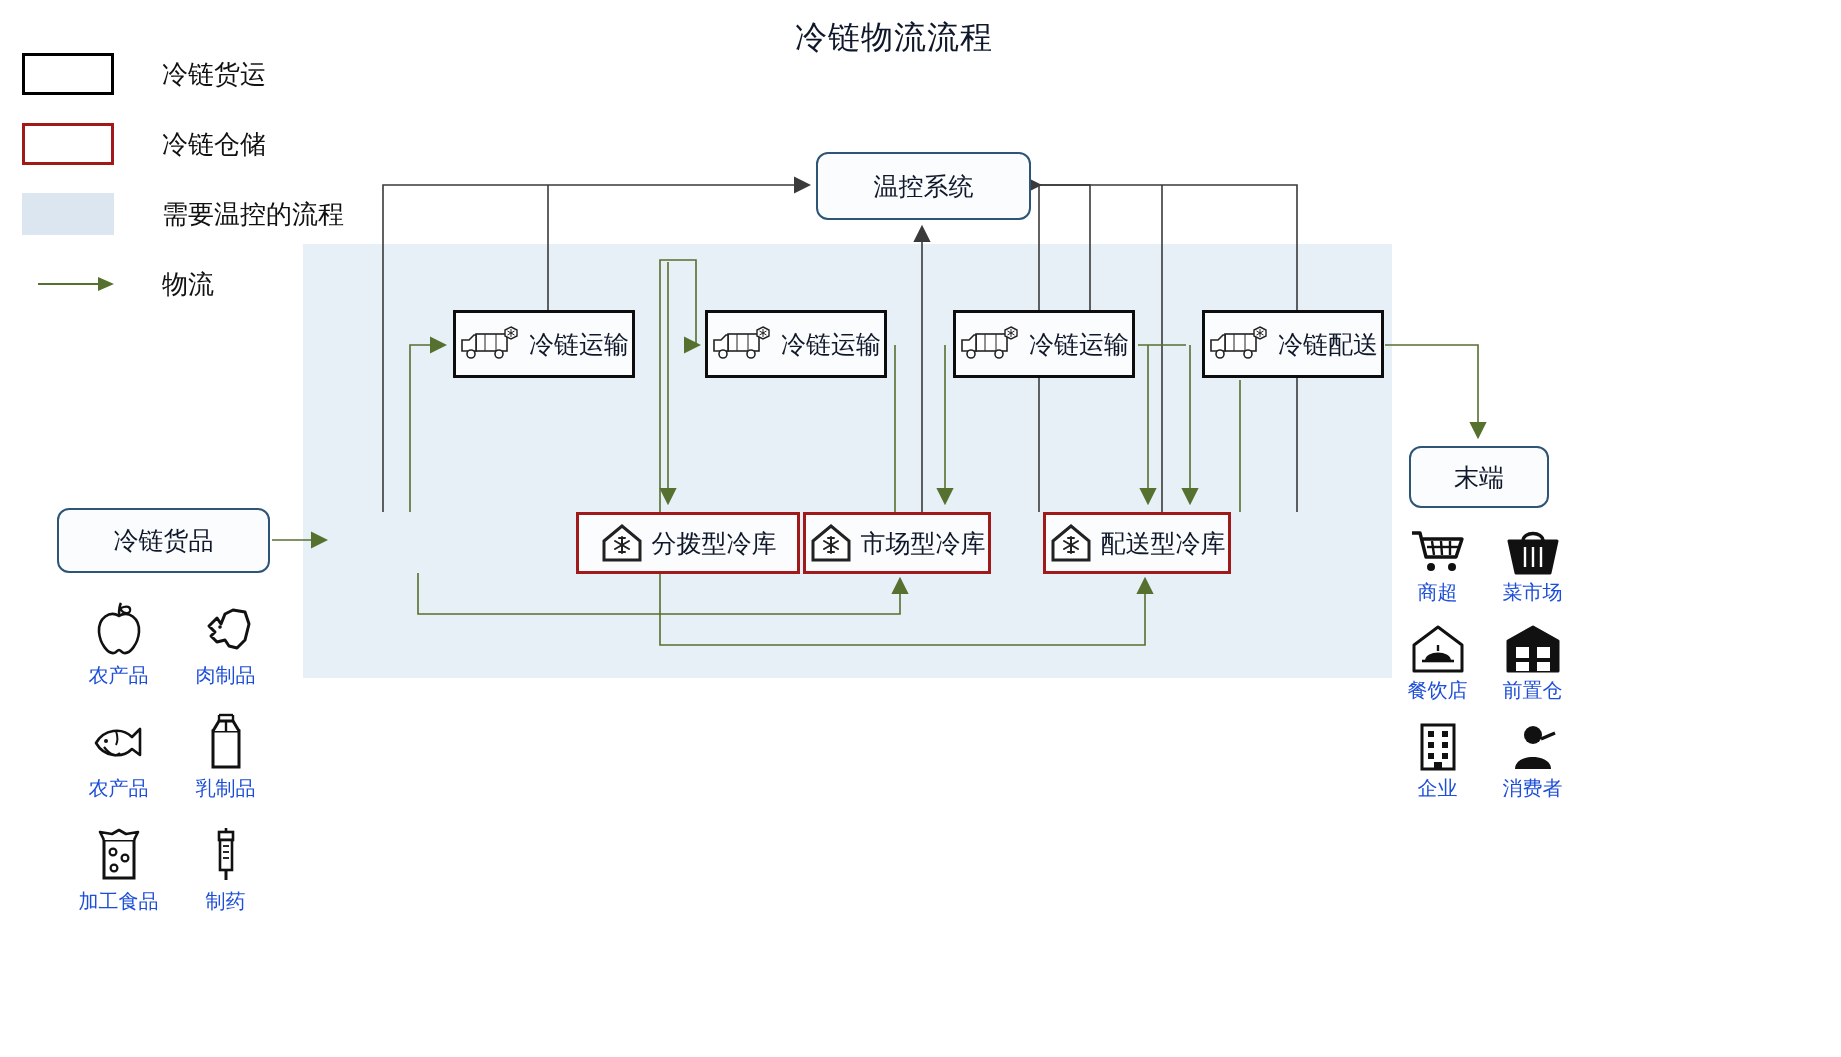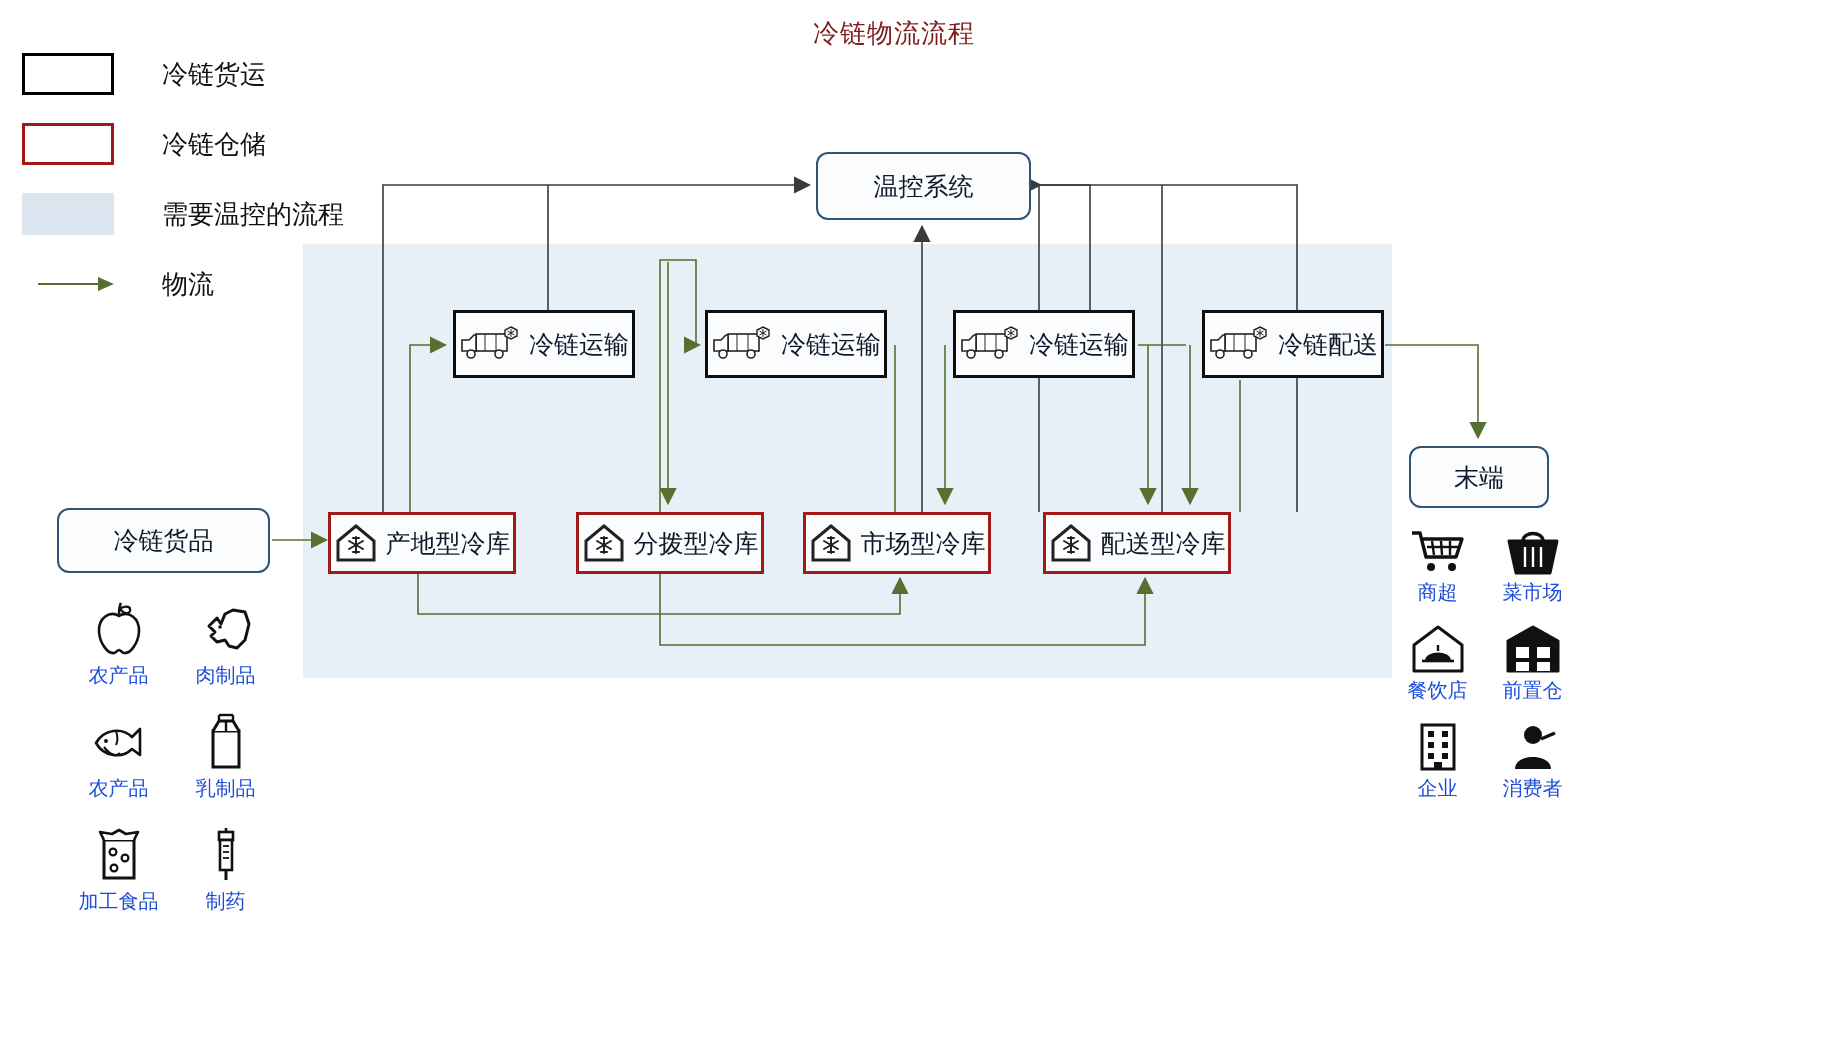--- a/index.html
+++ b/index.html
@@ -12,21 +12,21 @@
     overflow:hidden;
   }
   .stage { position:absolute; left:0; top:0; width:1841px; height:1057px; }
   svg.wires { position:absolute; left:0; top:0; width:1841px; height:1057px; pointer-events:none; }
 
   
   #title {
     position:absolute; left:0; top:16px; width:1788px;
     text-align:center;
     font-family:"Liberation Serif","DejaVu Serif",serif;
-    font-size:26px; color:#7f1d1d; letter-spacing:1px;
+    font-size:32px; color:#0f172a; letter-spacing:1px;
   }
 
   
   #legend { position:absolute; left:22px; top:48px; width:420px; }
   .lg-row { display:flex; align-items:center; height:52px; margin-bottom:18px; }
   .lg-swatch { width:92px; height:42px; flex:0 0 92px; }
   .sw-freight { border:3px solid #000; background:#fff; }
   .sw-storage { border:3px solid #a01a1a; background:#fff; }
   .sw-zone    { background:#dbe6f1; border:none; }
   .sw-arrow   { position:relative; height:42px; }
@@ -249,35 +249,22 @@
       <polygon points="52,1 58,4 58,10 52,13 46,10 46,4" fill="#fff" stroke="#222" stroke-width="1.4"></polygon>
       <g stroke="#222" stroke-width="1">
         <line x1="52" y1="3" x2="52" y2="11"></line>
         <line x1="48.5" y1="5" x2="55.5" y2="9"></line>
         <line x1="48.5" y1="9" x2="55.5" y2="5"></line>
       </g>
     </svg>
     <span class="node-label">冷链配送</span>
   </div>
 
-  <div class="node box-storage warehouse" style="left:328px; width:188px;">
-    <svg class="house" viewBox="0 0 44 44">
-      <path d="M4 20 L22 5 L40 20 L40 39 L4 39 Z" fill="#fff" stroke="#222" stroke-width="3"></path>
-      <g stroke="#222" stroke-width="2" stroke-linecap="round">
-        <line x1="22" y1="16" x2="22" y2="32"></line>
-        <line x1="15" y1="20" x2="29" y2="28"></line>
-        <line x1="15" y1="28" x2="29" y2="20"></line>
-        <line x1="19" y1="17" x2="25" y2="17"></line>
-        <line x1="19" y1="31" x2="25" y2="31"></line>
-      </g>
-    </svg>
-    <span class="node-label">产地型冷库</span>
-  </div>
-
-  <div class="node box-storage warehouse" style="left:576px; width:188px;">
+
+  <div class="node box-storage warehouse" style="left:576px; width:224px;">
     <svg class="house" viewBox="0 0 44 44">
       <path d="M4 20 L22 5 L40 20 L40 39 L4 39 Z" fill="#fff" stroke="#222" stroke-width="3"></path>
       <g stroke="#222" stroke-width="2" stroke-linecap="round">
         <line x1="22" y1="16" x2="22" y2="32"></line>
         <line x1="15" y1="20" x2="29" y2="28"></line>
         <line x1="15" y1="28" x2="29" y2="20"></line>
         <line x1="19" y1="17" x2="25" y2="17"></line>
         <line x1="19" y1="31" x2="25" y2="31"></line>
       </g>
     </svg>

